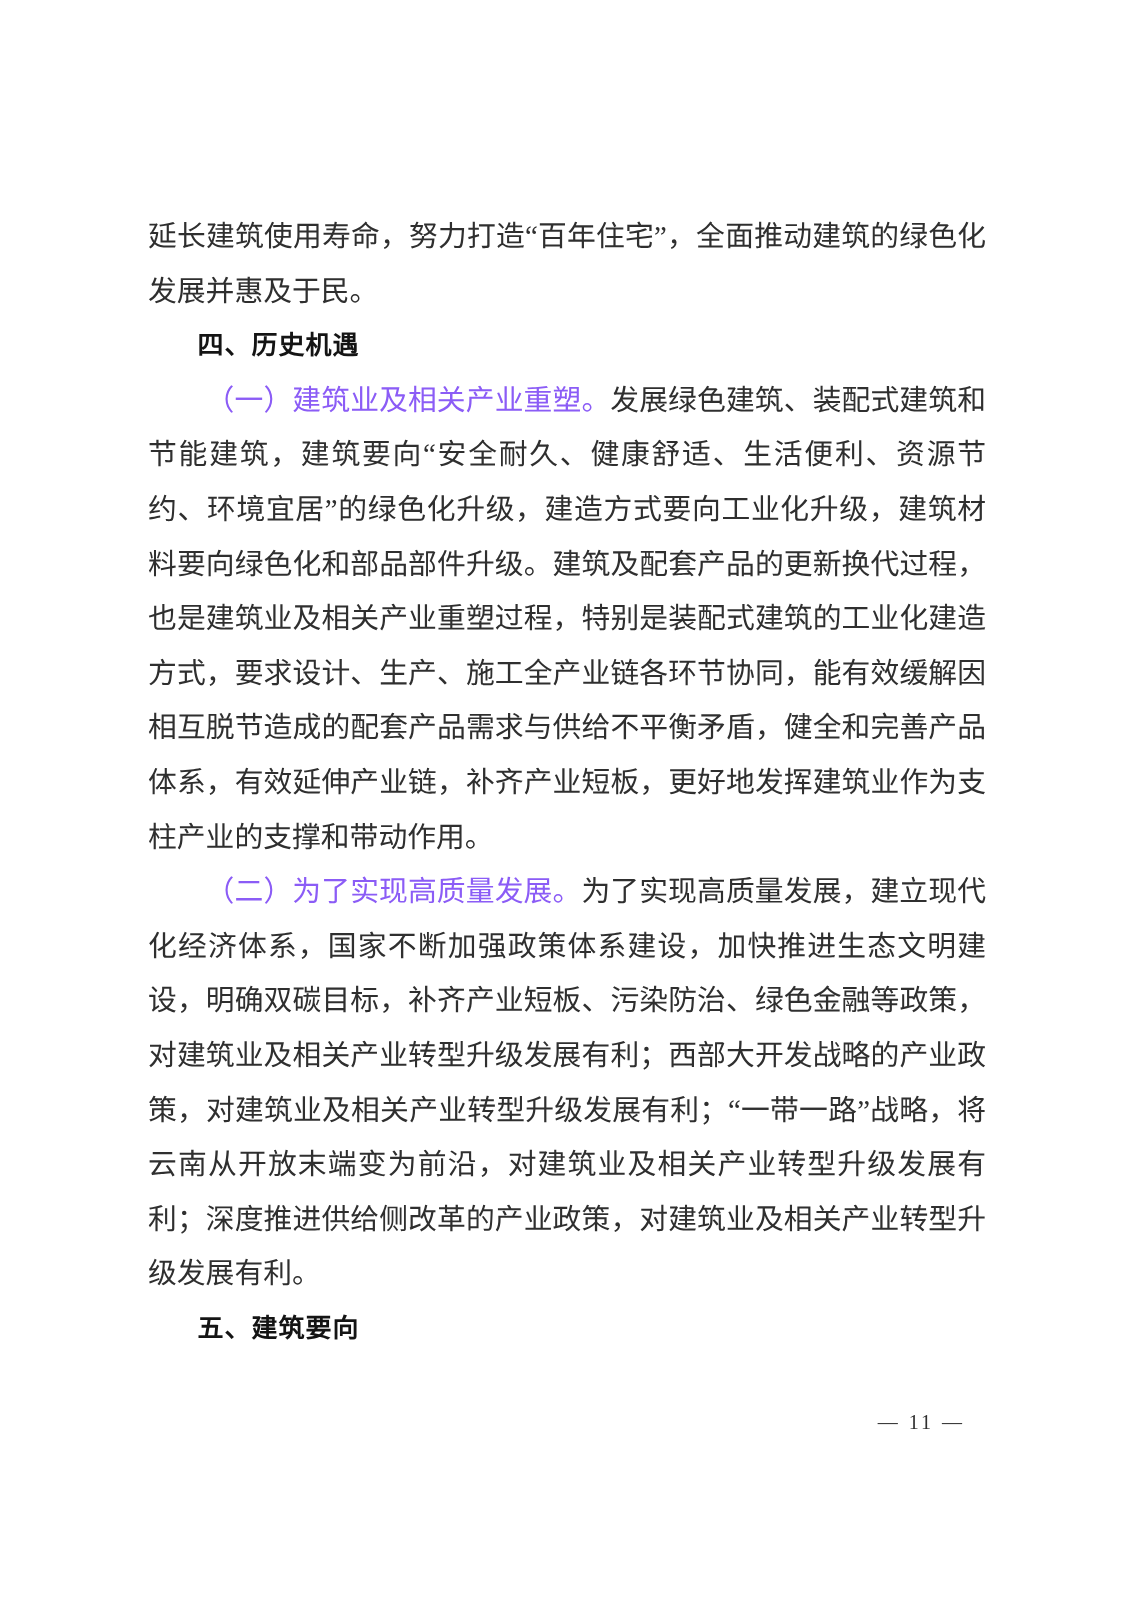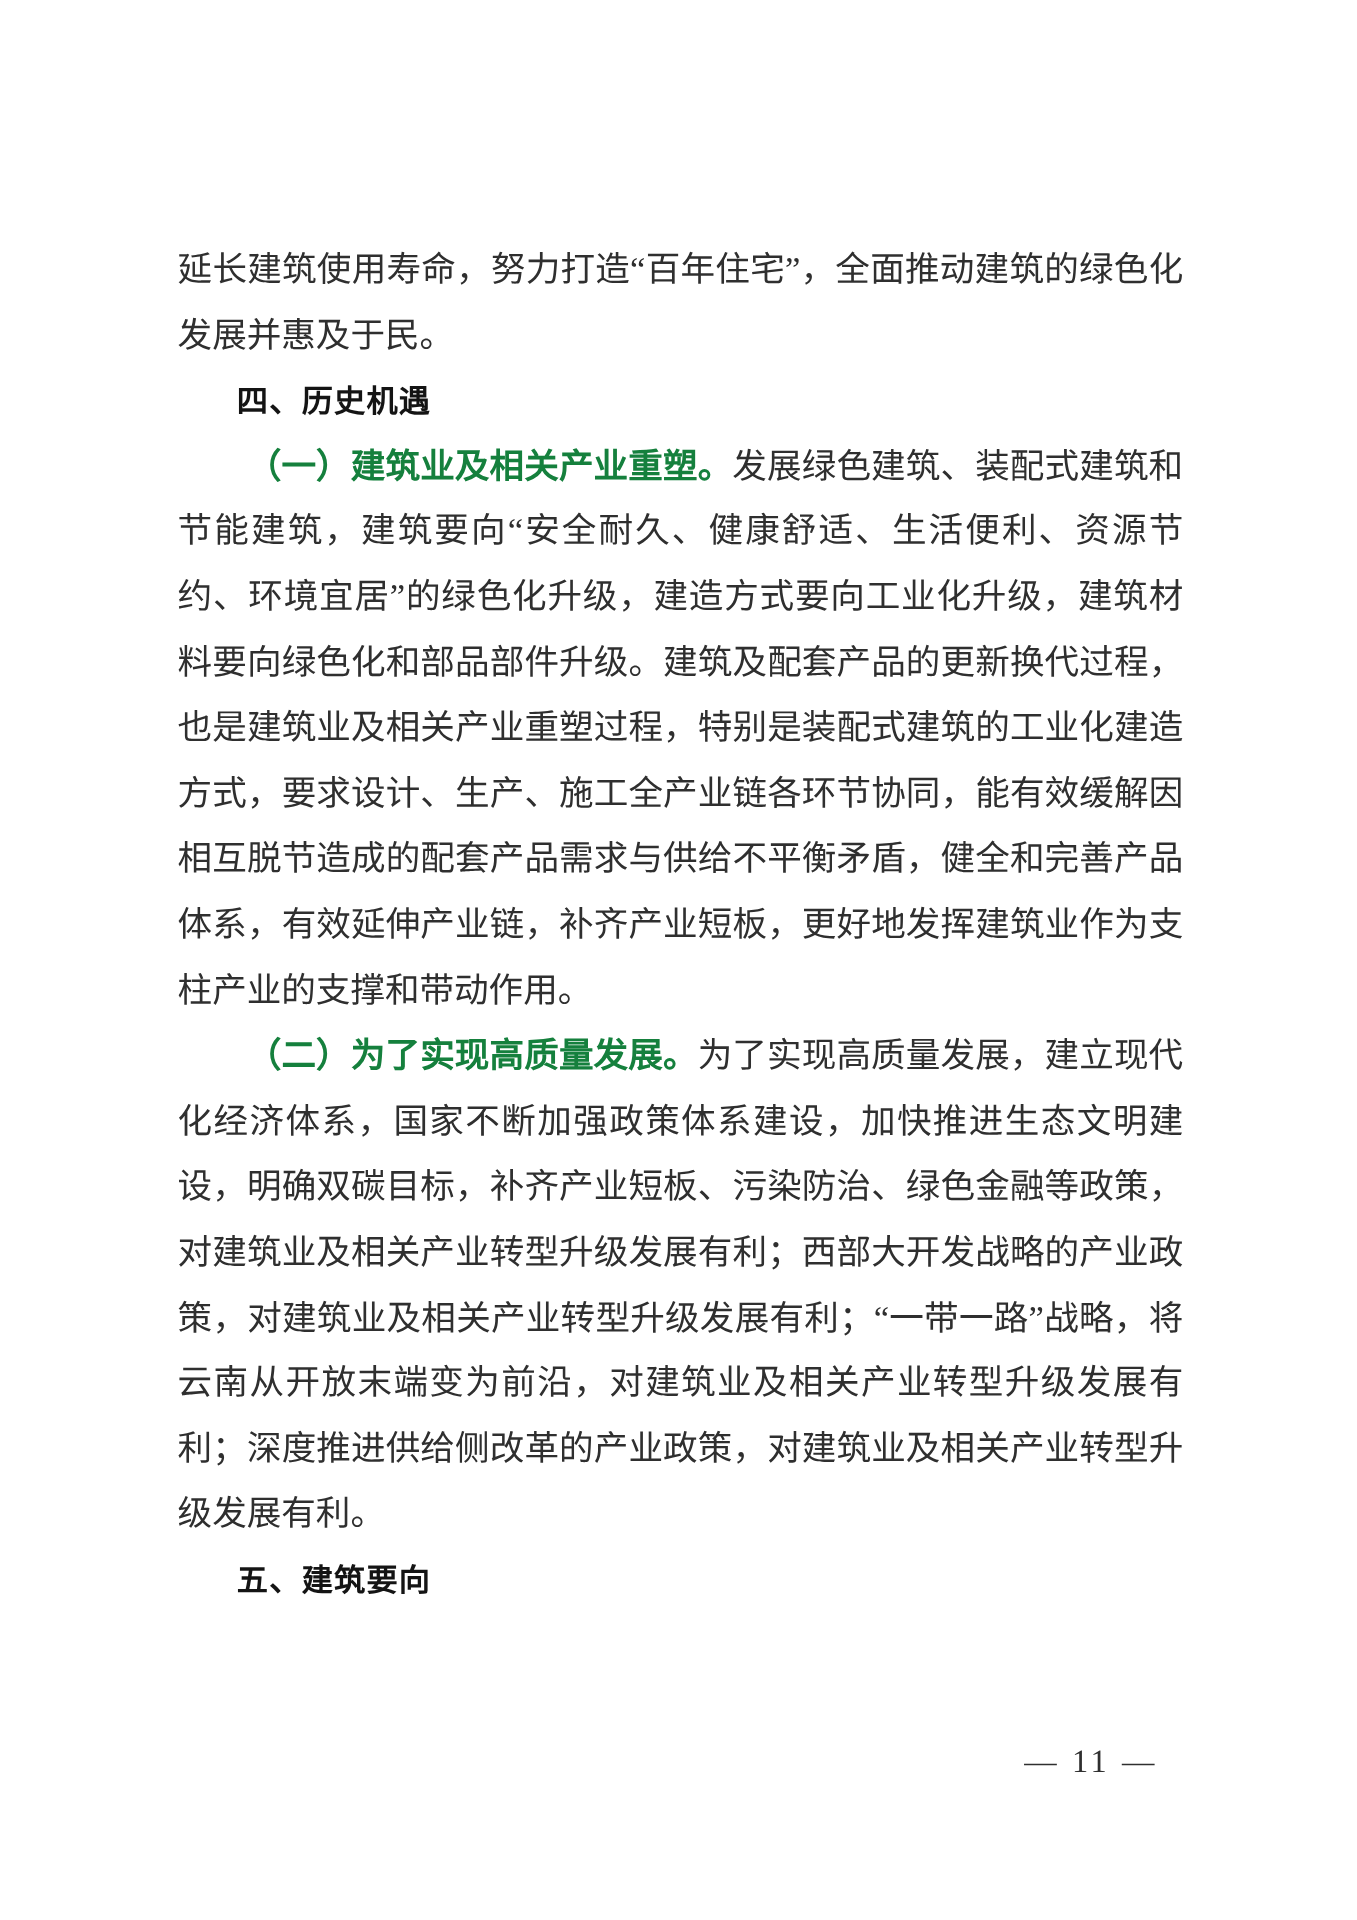--- a/index.html
+++ b/index.html
@@ -12,21 +12,21 @@
     width: 1131px;
     height: 1600px;
     margin: 0 auto;
     background: #ffffff;
     overflow: hidden;
     font-family: "Liberation Serif", "DejaVu Serif", serif;
   }
   .doc {
     position: absolute;
     left: 148px;
-    top: 198px;
+    top: 209px;
     width: 838px;
     color: #2f2f2f;
     font-size: 28.8px;
     line-height: 54.6px;
     text-align: justify;
     text-justify: inter-character;
   }
   .doc p, .doc h2 {
     margin: 0;
     padding: 0;
@@ -37,31 +37,31 @@
   .section-heading {
     font-family: "Liberation Sans", "DejaVu Sans", sans-serif;
     font-weight: 700;
     color: #141414;
     font-size: 26px;
     line-height: 54.6px;
     text-indent: 1.9em;
     letter-spacing: 1px;
   }
   .lead-bold {
-    font-weight: 700;
-    color: #15803d;
+    font-weight: 400;
+    color: #8b5cf6;
   }
   .cutoff-line {
     white-space: nowrap;
   }
   .page-number {
     position: absolute;
-    top: 1446px;
+    top: 1400px;
     right: 166px;
-    font-size: 27px;
+    font-size: 20px;
     line-height: 44px;
     color: #2f2f2f;
     letter-spacing: 3px;
     font-family: "Liberation Serif", "DejaVu Serif", serif;
   }
 </style>
 </head>
 <body>
 
 <div class="page">

